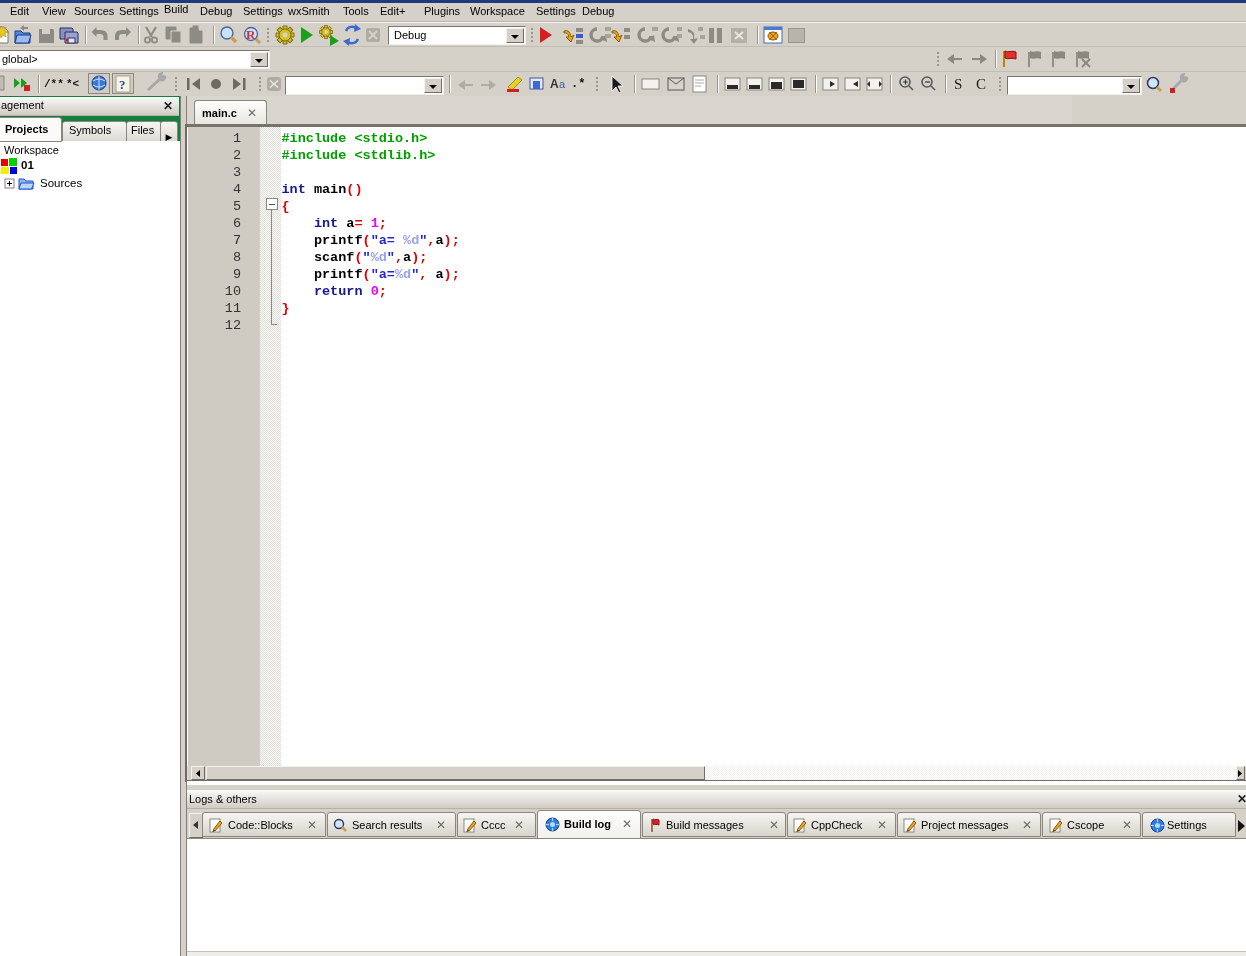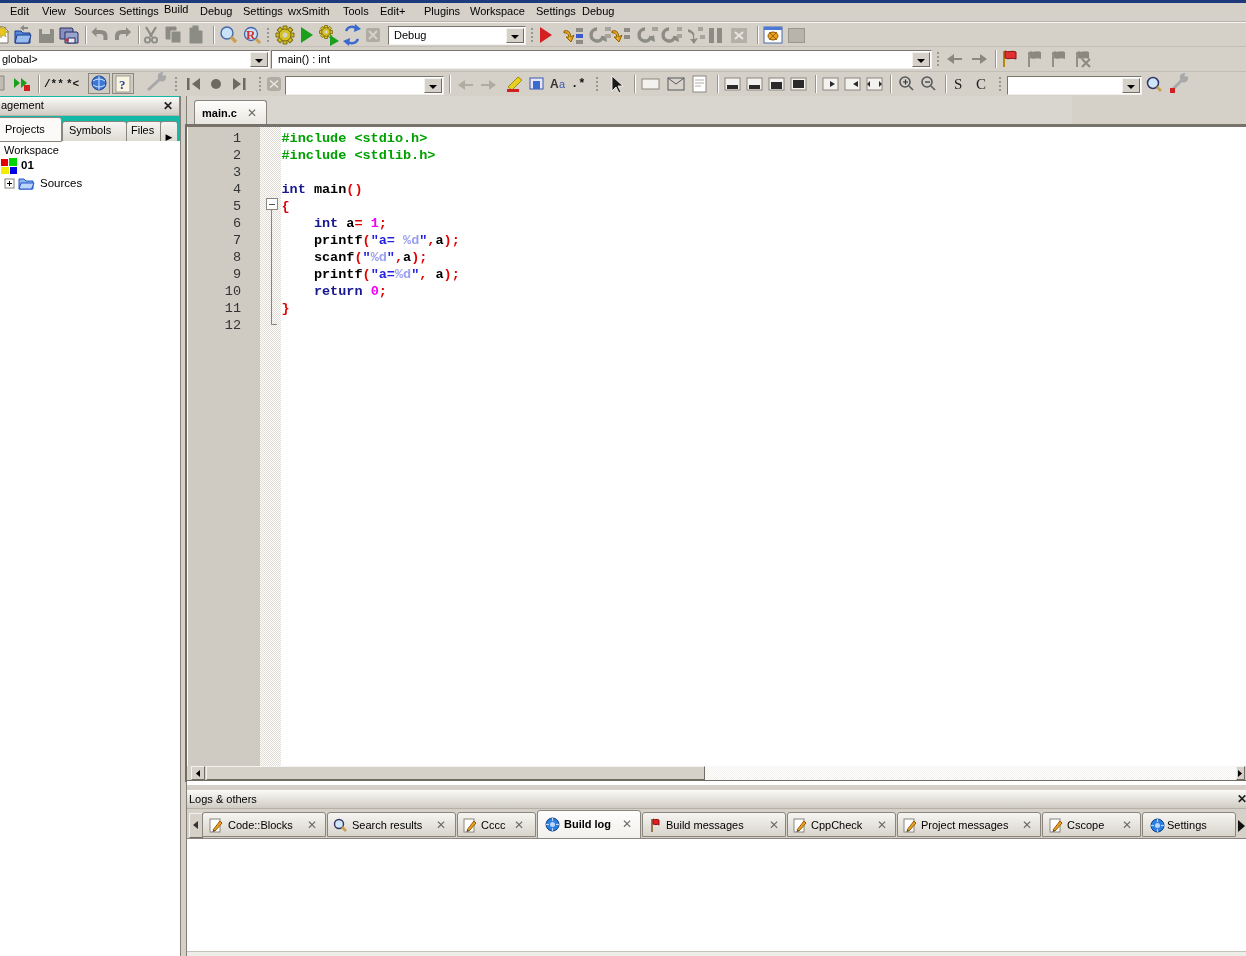--- a/index.html
+++ b/index.html
@@ -167,24 +167,20 @@
 <div class="combo" style="left:388px;top:3px;width:136px;height:17px">
       <span class="ui" style="position:absolute;left:5px;top:2px">Debug</span>
       <span class="cbtn"></span>
     </div>
 </div>
 <div class="abs" style="left:0;top:46px;width:1246px;height:1px;background:#c2beb6"></div>
 
 <div id="tb2" class="abs" style="left:0;top:47px;width:1246px;height:25px;background:#d5d1c9">
 <div class="combo" style="left:-4px;top:3px;width:272px;height:17px">
       <span class="ui" style="position:absolute;left:5px;top:2px">global&gt;</span>
-      <span class="cbtn"></span>
-    </div>
-<div class="combo" style="left:271px;top:3px;width:659px;height:17px">
-      <span class="ui" style="position:absolute;left:6px;top:2px">main() : int</span>
       <span class="cbtn"></span>
     </div>
 <svg style="left:0;top:0" width="1246" height="25">
  <g fill="#9a968e">
         <rect x="937" y="5" width="2" height="2"></rect>
         <rect x="937" y="9" width="2" height="2"></rect>
         <rect x="937" y="13" width="2" height="2"></rect>
         <rect x="937" y="17" width="2" height="2"></rect>
       </g>
  <path d="M947 11 h8 v-4 l7 5 -7 5 v-4 h-8 Z" fill="#8c8880" transform="translate(1909,0) scale(-1,1)"></path>
@@ -323,28 +319,28 @@
       </g>
  <circle cx="1153" cy="11" r="5.5" fill="#cfe6f8" stroke="#336" stroke-width="1.5"></circle>
       <line x1="1157" y1="15" x2="1161" y2="19" stroke="#caa050" stroke-width="3"></line>
  <path d="M1172 18 L1182 8 M1182 8 q-2 -4 1 -5 q-1 3 2 3 q3 -1 1 2 q-2 2 -4 0" stroke="#a8a8a8" stroke-width="3" fill="none"></path>
  <rect x="1170" y="16" width="5" height="5" fill="#d02020"></rect>
 </svg>
 </div>
 
 <div class="abs" style="left:0;top:96px;width:1246px;height:860px;background:#d5d1c9"></div>
 
-<div id="mgmt" class="abs" style="left:0;top:96px;width:211px;height:860px;background:#14b8a6">
+<div id="mgmt" class="abs" style="left:0;top:96px;width:211px;height:860px;background:#15803d">
   <div class="abs" style="left:0;top:1px;width:179px;height:18px;background:linear-gradient(#fbfaf8,#d0ccc4);border-bottom:1px solid #b5b1a9"></div>
   <span class="abs ui" style="left:1px;top:3px">agement</span>
   <span class="abs" style="left:163px;top:3px;font:bold 12px 'Liberation Sans';color:#222">✕</span>
 
   <div class="abs" style="left:0;top:22px;width:179px;height:20px">
     <div class="ltab" style="left:-10px;top:-1px;width:70px;height:23px;background:#fbfaf8;z-index:2"></div>
-    <span class="abs ui" style="left:5px;top:5px;font-weight:normal;z-index:3">Projects</span>
+    <span class="abs ui" style="left:5px;top:5px;font-weight:bold;z-index:3">Projects</span>
     <div class="ltab" style="left:62px;width:63px"></div>
     <span class="abs ui" style="left:69px;top:6px;z-index:3">Symbols</span>
     <div class="ltab" style="left:126px;width:34px"></div>
     <span class="abs ui" style="left:131px;top:6px;z-index:3">Files</span>
     <div class="ltab" style="left:160px;width:16px;text-align:center"><span style="font-size:9px;position:relative;top:4px">▶</span></div>
   </div>
 
   <div class="abs" style="left:0;top:45px;width:180px;height:815px;background:#fff"></div>
   <span class="abs ui" style="left:4px;top:48px">Workspace</span>
   <svg class="abs" style="left:1px;top:62px" width="16" height="16">

